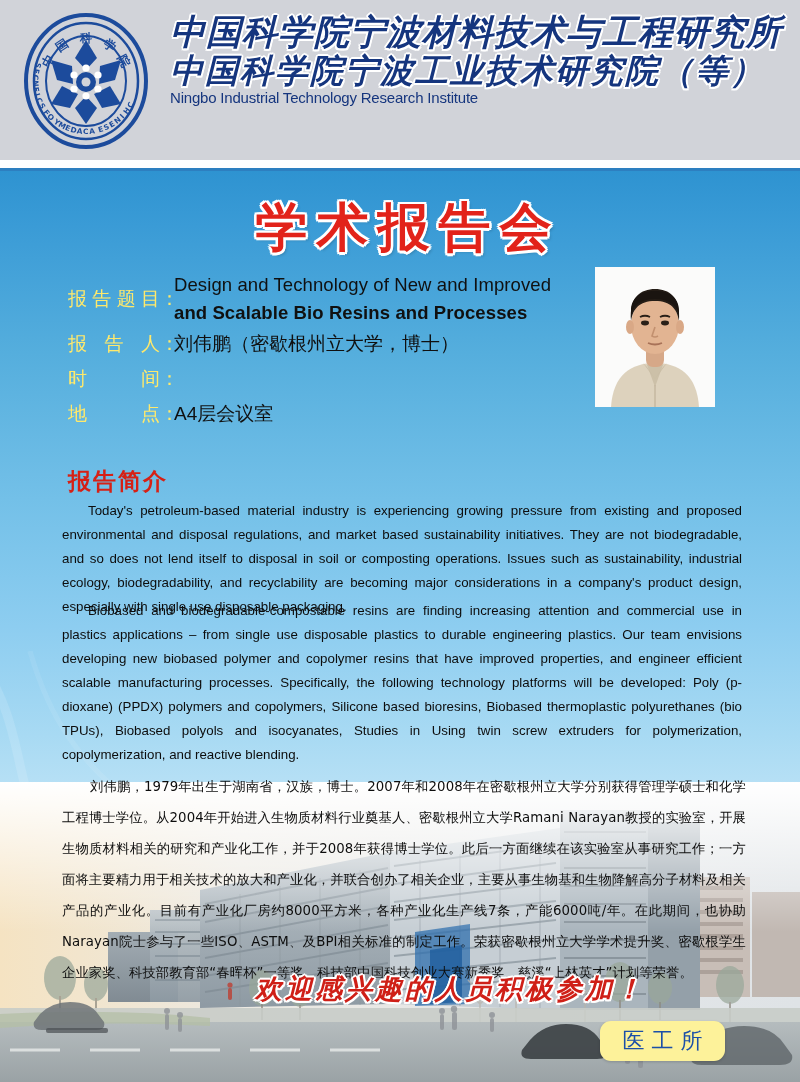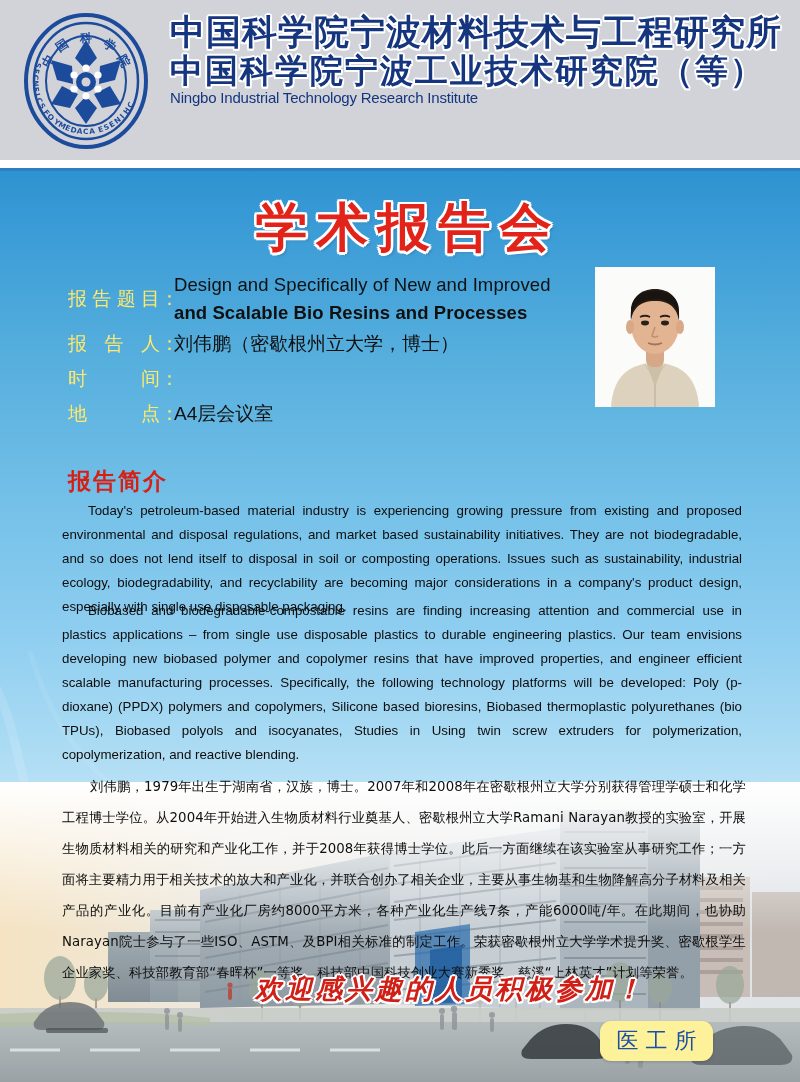--- a/index.html
+++ b/index.html
@@ -30,21 +30,21 @@
   .logo-wrap{
     width:170px; height:160px; position:relative; flex:none;
   }
   .logo-svg{ position:absolute; left:22px; top:12px; }
 
   .header-text{
     flex:1; padding-top:14px; padding-right:8px;
   }
   .hdr-cn{
     font-family:"Liberation Serif","DejaVu Serif",serif;
-    font-size:35px; font-weight:bold; 
+    font-size:35px; font-weight:bold; font-style:italic;
     letter-spacing:1px; color:#15357e; line-height:1.08;
     white-space:nowrap;
     text-shadow:
       -1.5px -1.5px 0 #fff, 1.5px -1.5px 0 #fff,
       -1.5px  1.5px 0 #fff, 1.5px  1.5px 0 #fff,
        0 -1.8px 0 #fff, 0 1.8px 0 #fff,
       -1.8px 0 0 #fff, 1.8px 0 0 #fff;
   }
   .hdr-cn2{ font-size:33px; margin-top:2px; letter-spacing:2px; }
   .hdr-en{
@@ -180,21 +180,21 @@
     font-size:27px; font-weight:bold; font-style:italic;
     letter-spacing:3px; color:#cf1f17;
     text-shadow:
       -1.5px -1.5px 0 #fff, 1.5px -1.5px 0 #fff,
       -1.5px  1.5px 0 #fff, 1.5px  1.5px 0 #fff,
        0 -2px 0 #fff, 0 2px 0 #fff,
       -2px 0 0 #fff, 2px 0 0 #fff;
   }
   .badge{
     position:absolute; left:600px; top:850px;
-    width:113px; height:40px;
+    width:125px; height:40px;
     background:#fdf29a; border-radius:11px;
     display:flex; align-items:center; justify-content:center;
     font-family:"DejaVu Sans","Liberation Sans",sans-serif;
     font-size:22px; color:#1b4fa8; letter-spacing:7px;
     text-indent:7px;
     box-shadow:0 1px 3px rgba(0,0,0,.18);
   }
 </style>
 </head>
 <body>
@@ -466,21 +466,21 @@
     </svg>
 
     <div class="poster-title">学术报告会</div>
 
     <div class="info-block">
 
       <div class="info-row title-row">
         <div class="info-label">报告题目</div>
         <div class="info-colon">：</div>
         <div class="info-value info-value-en">
-          <span class="ln1">Design and Specifically of New and Improved</span>
+          <span class="ln1">Design and Technology of New and Improved</span>
           <span class="ln2">and Scalable Bio Resins and Processes</span>
         </div>
       </div>
 
       <div class="info-row">
         <div class="info-label">报告人</div>
         <div class="info-colon">：</div>
         <div class="info-value">刘伟鹏（密歇根州立大学，博士）</div>
       </div>
 

